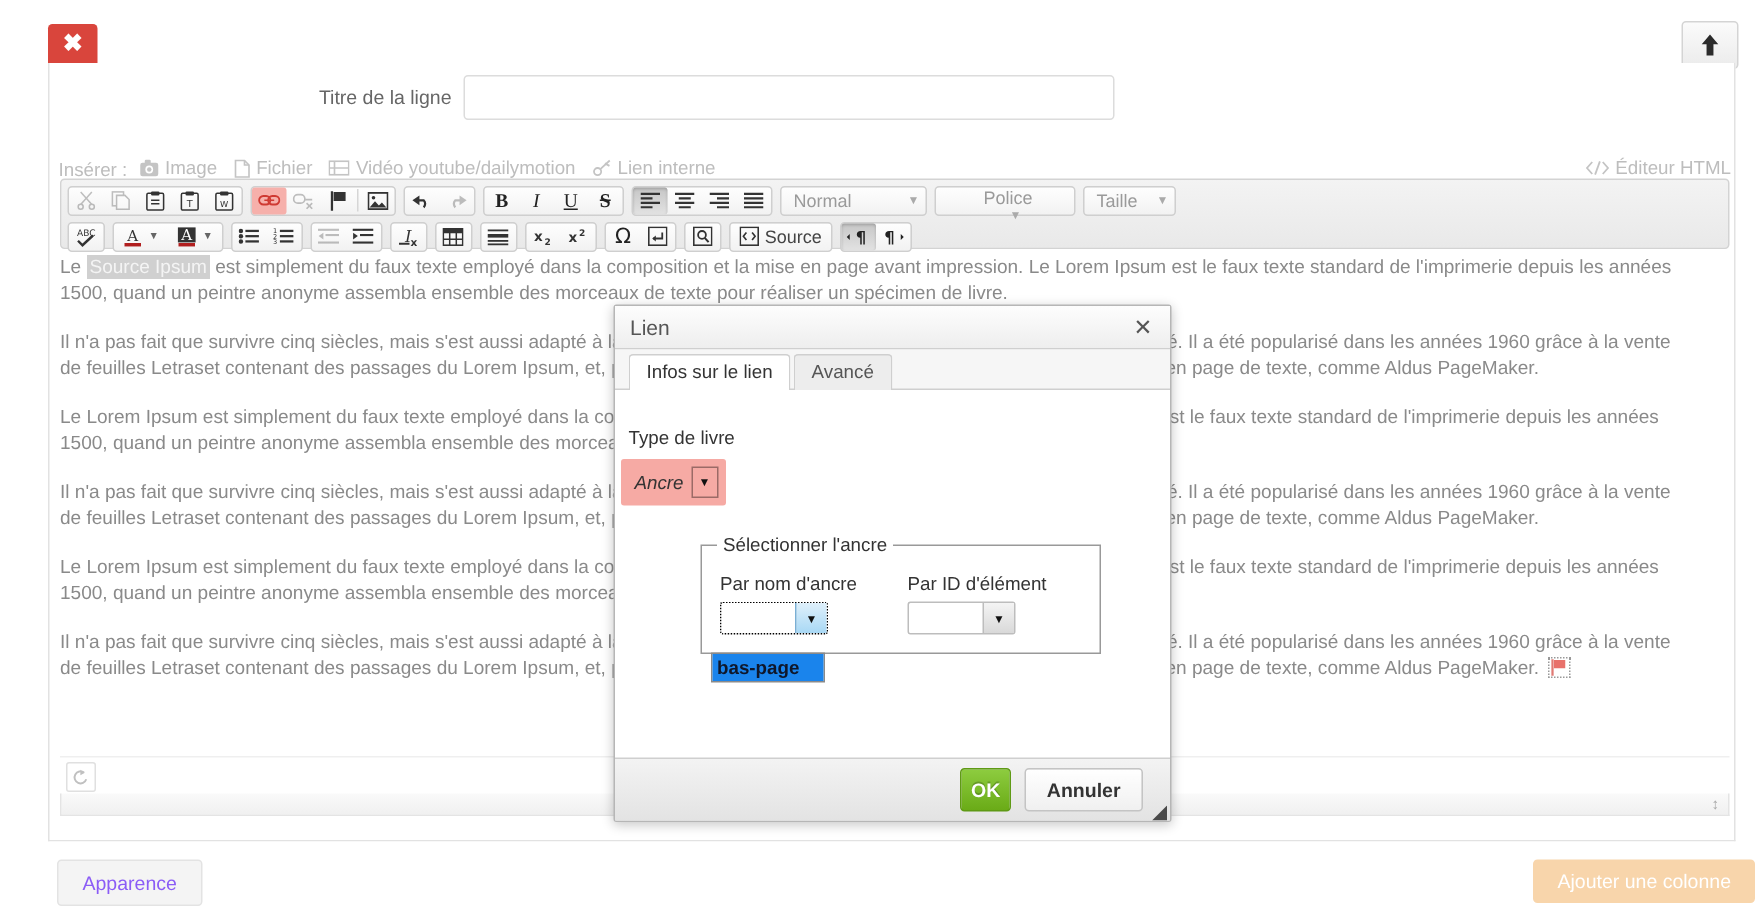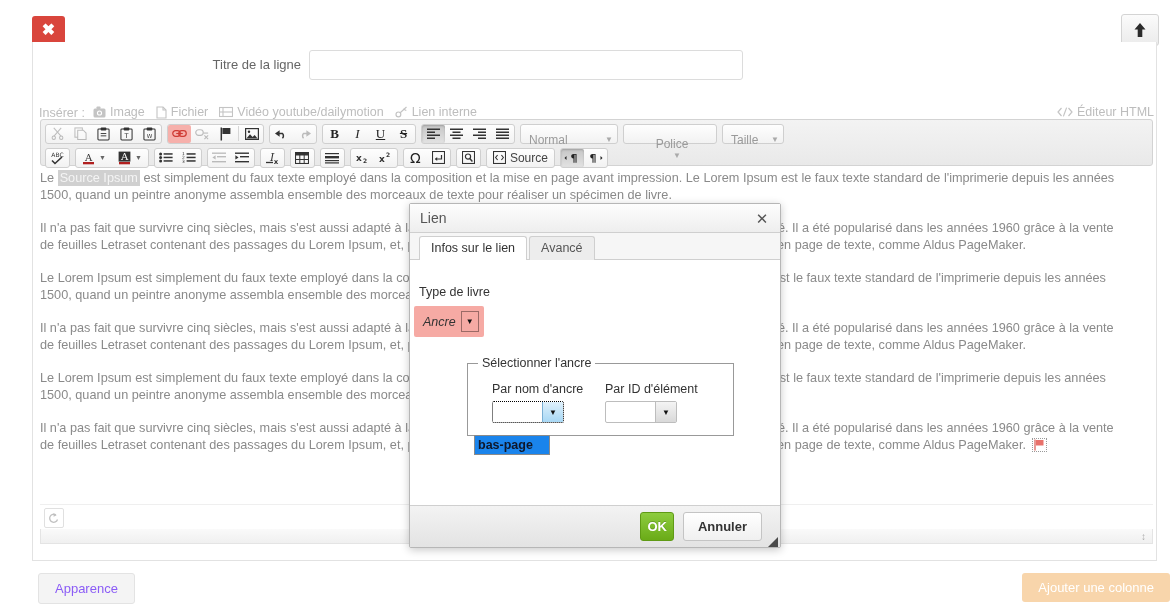--- a/index.html
+++ b/index.html
@@ -83,21 +83,21 @@
   }
   .tb-btn.on{background:linear-gradient(#c6c6c6,#e2e2e2);box-shadow:inset 0 1px 2px rgba(0,0,0,.2);}
   .tb-btn.hl{background:#f6b0ab;}
   .tb-btn.dim{opacity:.3;}
   .tb-btn.wide{width:auto;padding:0 6px;gap:4px;font-size:12px;color:#444;}
   .tb-sep{width:1px;height:15px;background:#d6d6d6;margin:0 1px;}
   .tb-combo{
     display:flex;align-items:center;justify-content:space-between;
     background:linear-gradient(#fefefe,#f2f2f2);
     border:1px solid #cfcfcf;border-radius:3px;height:20px;
-    box-sizing:border-box;padding:12px 4px 0 8px;font-size:12px;color:#9a9a9a;cursor:pointer;
+    box-sizing:border-box;padding:0 4px 0 8px;font-size:12px;color:#9a9a9a;cursor:pointer;
   }
   .tb-combo .caret{margin-left:10px;color:#aaa;font-size:8px;}
 
   
   .editor{
     position:absolute;left:7px;top:128px;width:1113px;height:333px;
     background:#fff;overflow:hidden;
   }
   .editor p{
     margin:0 0 16px 0;font-size:12.7px;line-height:17px;color:#8a8a8a;
@@ -185,21 +185,21 @@
     display:flex;align-items:center;justify-content:center;font-size:8px;color:#111;
   }
 
   fieldset.anchor-fs{
     position:absolute;left:57px;top:96px;width:265px;height:78px;
     border:1px solid #999;margin:0;padding:0;
   }
   fieldset.anchor-fs legend{
     font-size:12.5px;color:#333;padding:0 4px;margin-left:10px;
   }
-  .col-name{position:absolute;left:24px;top:12px;}
+  .col-name{position:absolute;left:12px;top:12px;}
   .col-id{position:absolute;left:137px;top:12px;}
   .col-lbl{font-size:12.5px;color:#333;display:block;margin-bottom:5px;}
 
   .sel-ctrl{
     display:flex;align-items:stretch;width:72px;height:22px;
     border:1px solid #bdbdbd;border-radius:2px;background:#fff;box-sizing:border-box;
     cursor:pointer;
   }
   .sel-ctrl .sel-face{flex:1;}
   .sel-ctrl .sel-btn{

